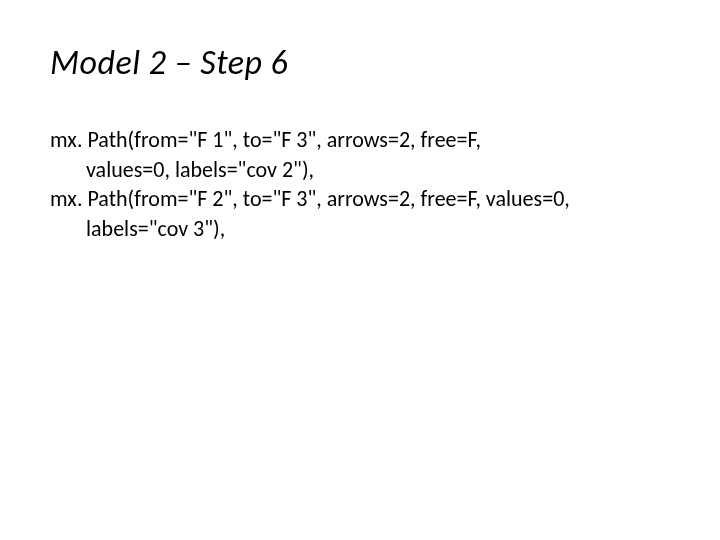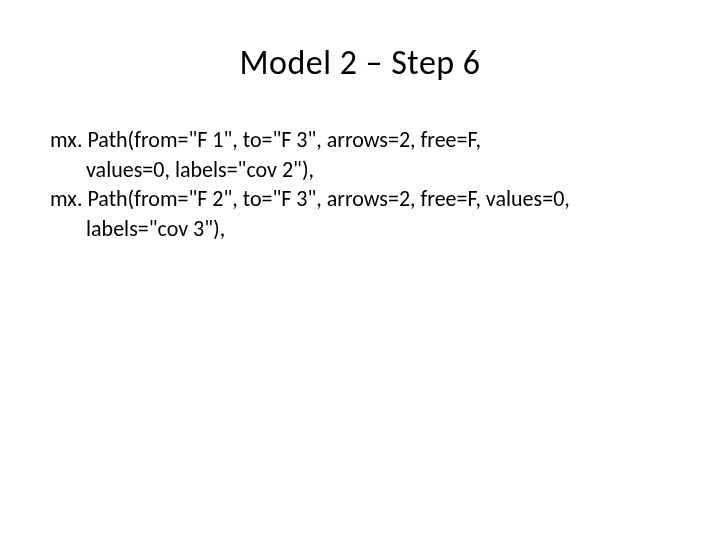--- a/index.html
+++ b/index.html
@@ -16,24 +16,24 @@
       overflow: hidden;
     }
     .slide {
       width: 100%;
       height: 100%;
       padding: 30px 50px 30px 50px;
     }
     .title {
       font-size: 34px;
       font-weight: 400;
-      text-align: center;
       margin-top: 12px;
       margin-bottom: 42px;
       letter-spacing: 0.5px;
+      font-style: italic;
     }
     .content {
       font-size: 22px;
       line-height: 1.35;
       font-weight: 400;
     }
     .code-line {
       display: block;
       padding-left: 0;
     }

